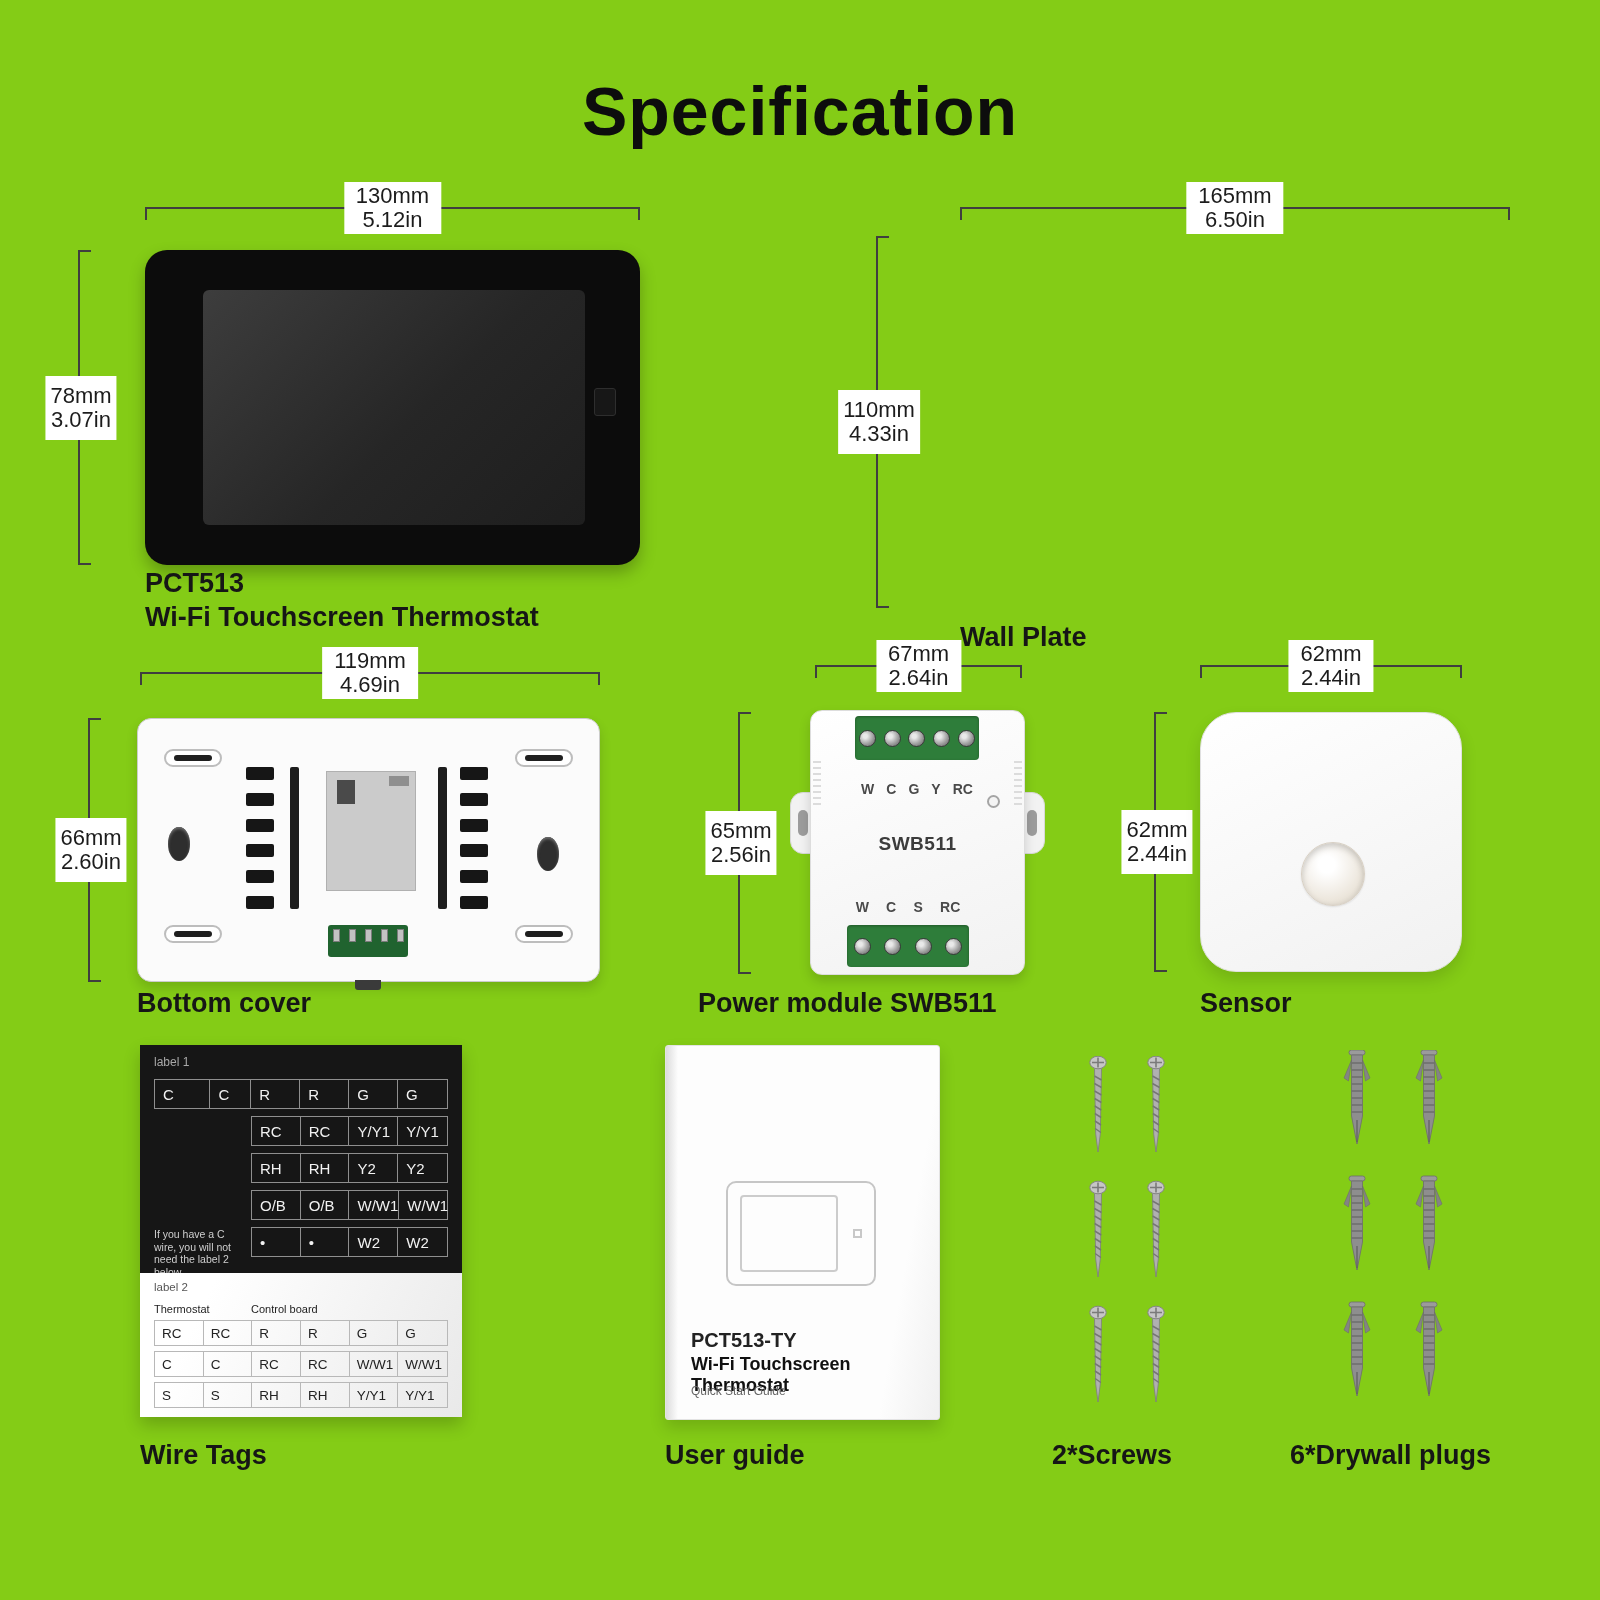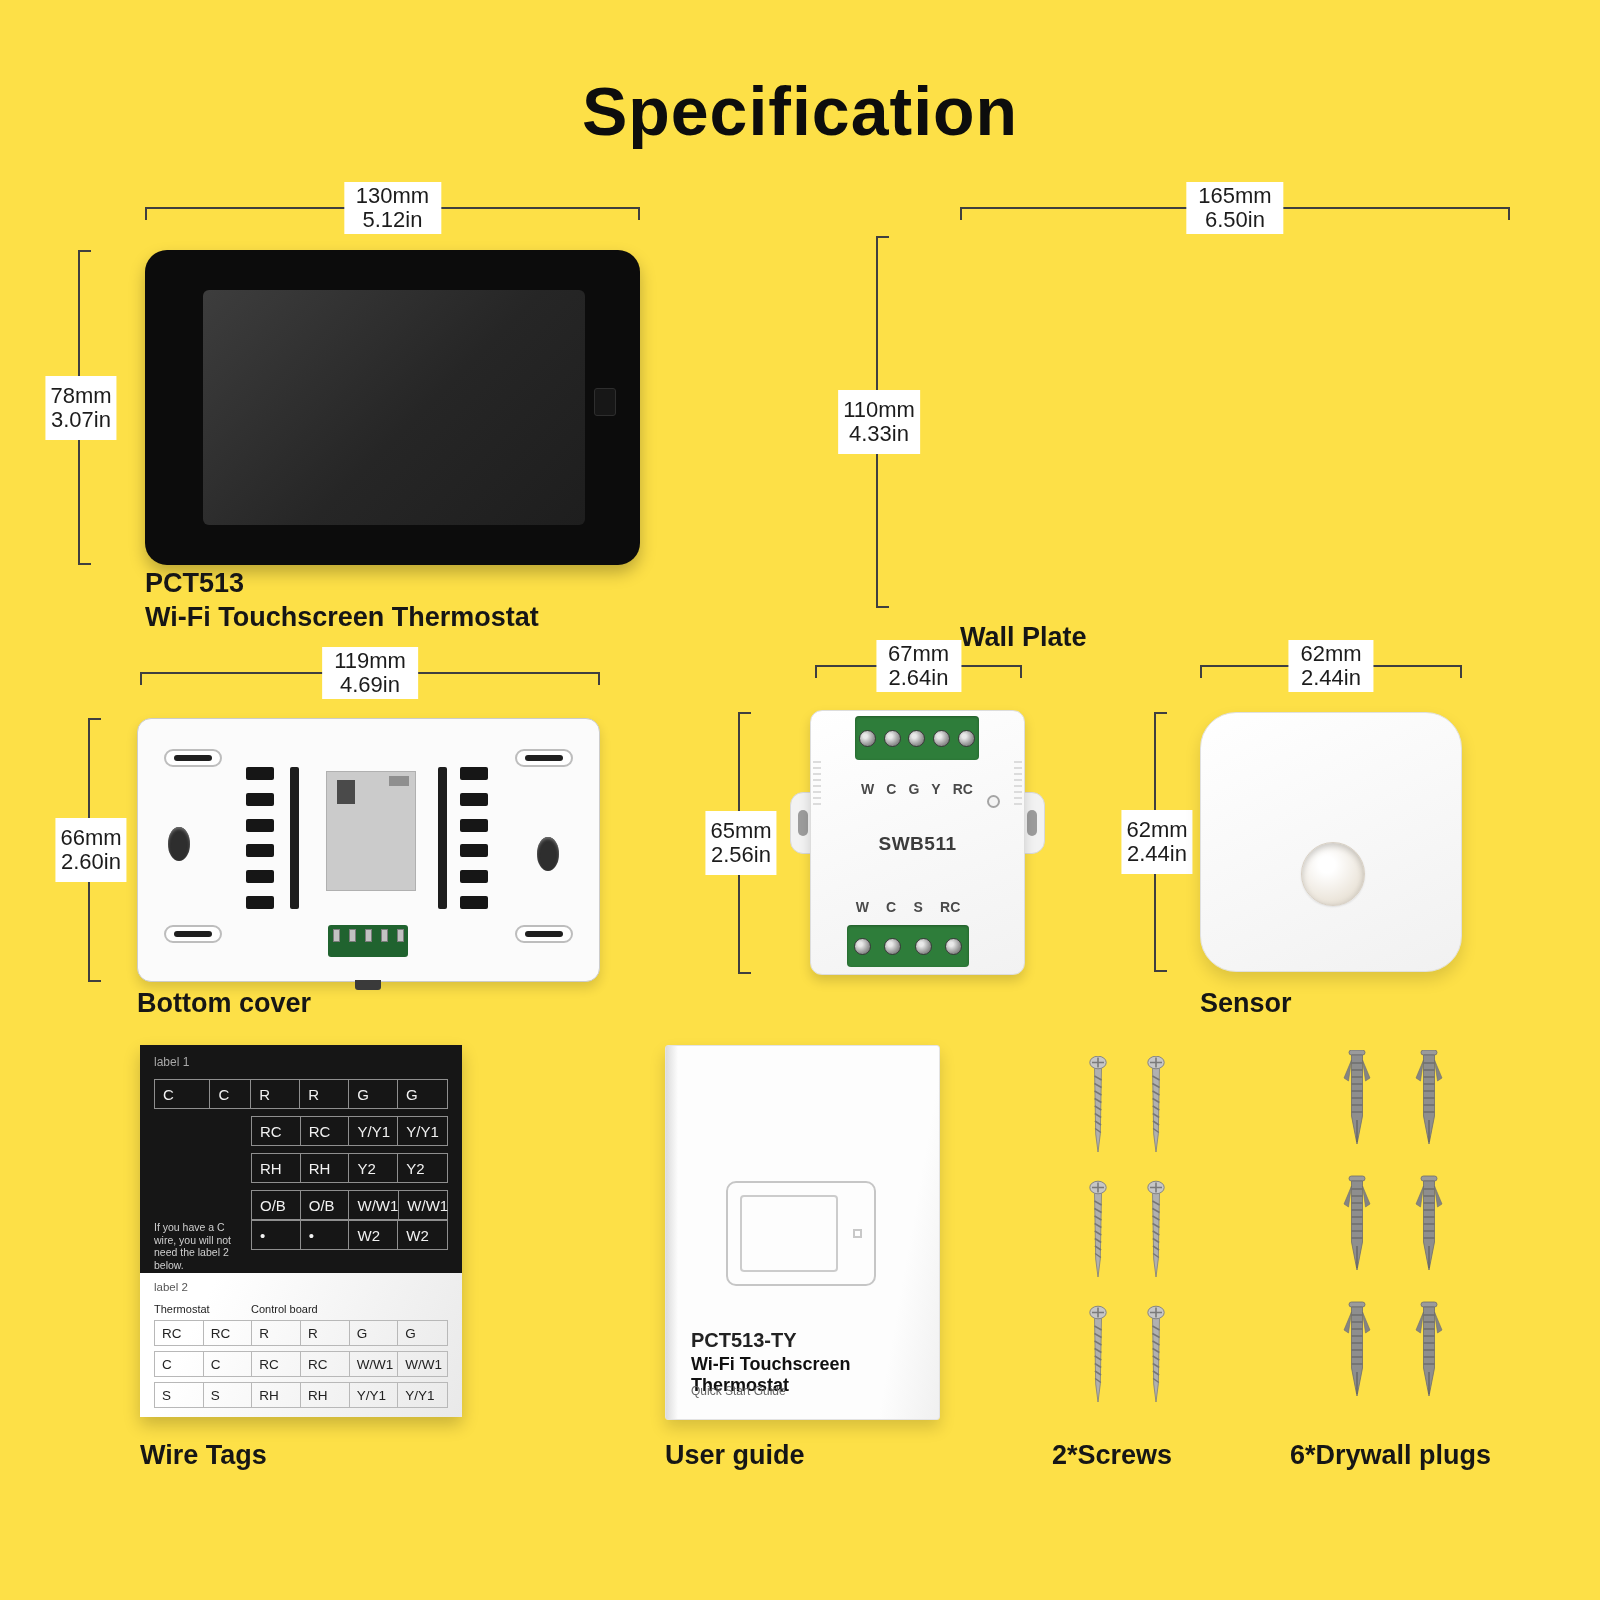--- a/index.html
+++ b/index.html
@@ -1,17 +1,17 @@
 <!DOCTYPE html>
 <html><head>
 <meta charset="utf-8">
 <style>
   *{margin:0;padding:0;box-sizing:border-box}
   html,body{width:1600px;height:1600px;background:#fff;font-family:"Liberation Sans",sans-serif;color:#111}
-  .canvas{position:relative;width:1600px;height:1600px;background:#fde047;overflow:hidden}
+  .canvas{position:relative;width:1600px;height:1600px;background:#84cc16;overflow:hidden}
   .abs{position:absolute}
   .title{position:absolute;left:0;top:72px;width:100%;text-align:center;font-size:68px;font-weight:600;letter-spacing:1px;color:#0d0d0d}
 
   
   .hdim{position:absolute;height:13px;border-top:2px solid #3f3f3f;border-left:2px solid #3f3f3f;border-right:2px solid #3f3f3f}
   .hdim .dlabel{position:absolute;left:50%;top:-1px;transform:translate(-50%,-50%);background:#fff;padding:2px 12px;text-align:center;white-space:nowrap}
   .vdim{position:absolute;width:13px;border-left:2px solid #3f3f3f;border-top:2px solid #3f3f3f;border-bottom:2px solid #3f3f3f}
   .vdim .dlabel{position:absolute;top:50%;left:1px;transform:translate(-50%,-50%);background:#fff;padding:8px 5px;text-align:center;white-space:nowrap}
   .dlabel span{display:block;font-size:22px;line-height:24px;color:#1c1c1c}
 
@@ -65,21 +65,21 @@
 
   
   .wiretags{position:absolute;left:140px;top:1045px;width:322px;height:372px;box-shadow:0 8px 16px rgba(0,0,0,.2)}
   .wt-top{position:absolute;left:0;top:0;right:0;height:228px;background:#161616;padding:10px 14px}
   .wt-title{font-size:12px;color:#a8a8a8;margin-bottom:10px}
   .wt-row{display:flex;border:1px solid #8f8f8f;height:30px}
   .wt-row4{margin-left:33%;margin-top:7px}
   .wt-cell{display:flex;align-items:center;padding-left:8px;font-size:15px;color:#f2f2f2;border-right:1px solid #8f8f8f}
   .wt-cell:last-child{border-right:none}
   .cw1{flex:0 0 19%}.cw2{flex:0 0 14%}.cw3{flex:0 0 16.75%}.c25{flex:0 0 25%}
-  .wt-lastrow{display:flex;}
+  .wt-lastrow{display:flex;margin-top:7px}
   .wt-note{flex:0 0 33%;font-size:10.5px;line-height:12.5px;color:#cfcfcf;padding:1px 10px 0 0}
   .wt-cells4{flex:1;display:flex;border:1px solid #8f8f8f;height:30px}
   .wt-bottom{position:absolute;left:0;top:228px;right:0;bottom:0;background:linear-gradient(115deg,#ffffff 20%,#e9e9e9 100%);padding:8px 14px;color:#222}
   .wt2-title{font-size:11.5px;color:#555;}
   .wt2-header{display:flex;height:22px;align-items:flex-end;font-size:11px;color:#1d1d1d}
   .wt2-h1{flex:0 0 33%}
   .wt2-row{display:flex;height:26px;margin-top:5px;border:1px solid #b8b8b8}
   .wt2-cell{flex:0 0 16.666%;display:flex;align-items:center;padding-left:7px;font-size:13.5px;color:#222;border-right:1px solid #b8b8b8}
   .wt2-cell:last-child{border-right:none}
 
@@ -230,20 +230,21 @@
         <span>RC</span>
       </div>
       <div class="pm-term" style="left:36px;top:214px;width:122px;height:42px">
         <div class="pm-screw"></div>
         <div class="pm-screw"></div>
         <div class="pm-screw"></div>
         <div class="pm-screw"></div>
       </div>
     </div>
   </div>
+  <div class="caption" style="left:698px;top:988px;width:440px">Power module SWB511</div>
 
   <div class="hdim" style="left:1200px;top:665px;width:262px">
     <div class="dlabel">
       <span>62mm</span>
       <span>2.44in</span>
     </div>
   </div>
   <div class="vdim" style="left:1154px;top:712px;height:260px">
     <div class="dlabel">
       <span>62mm</span>

